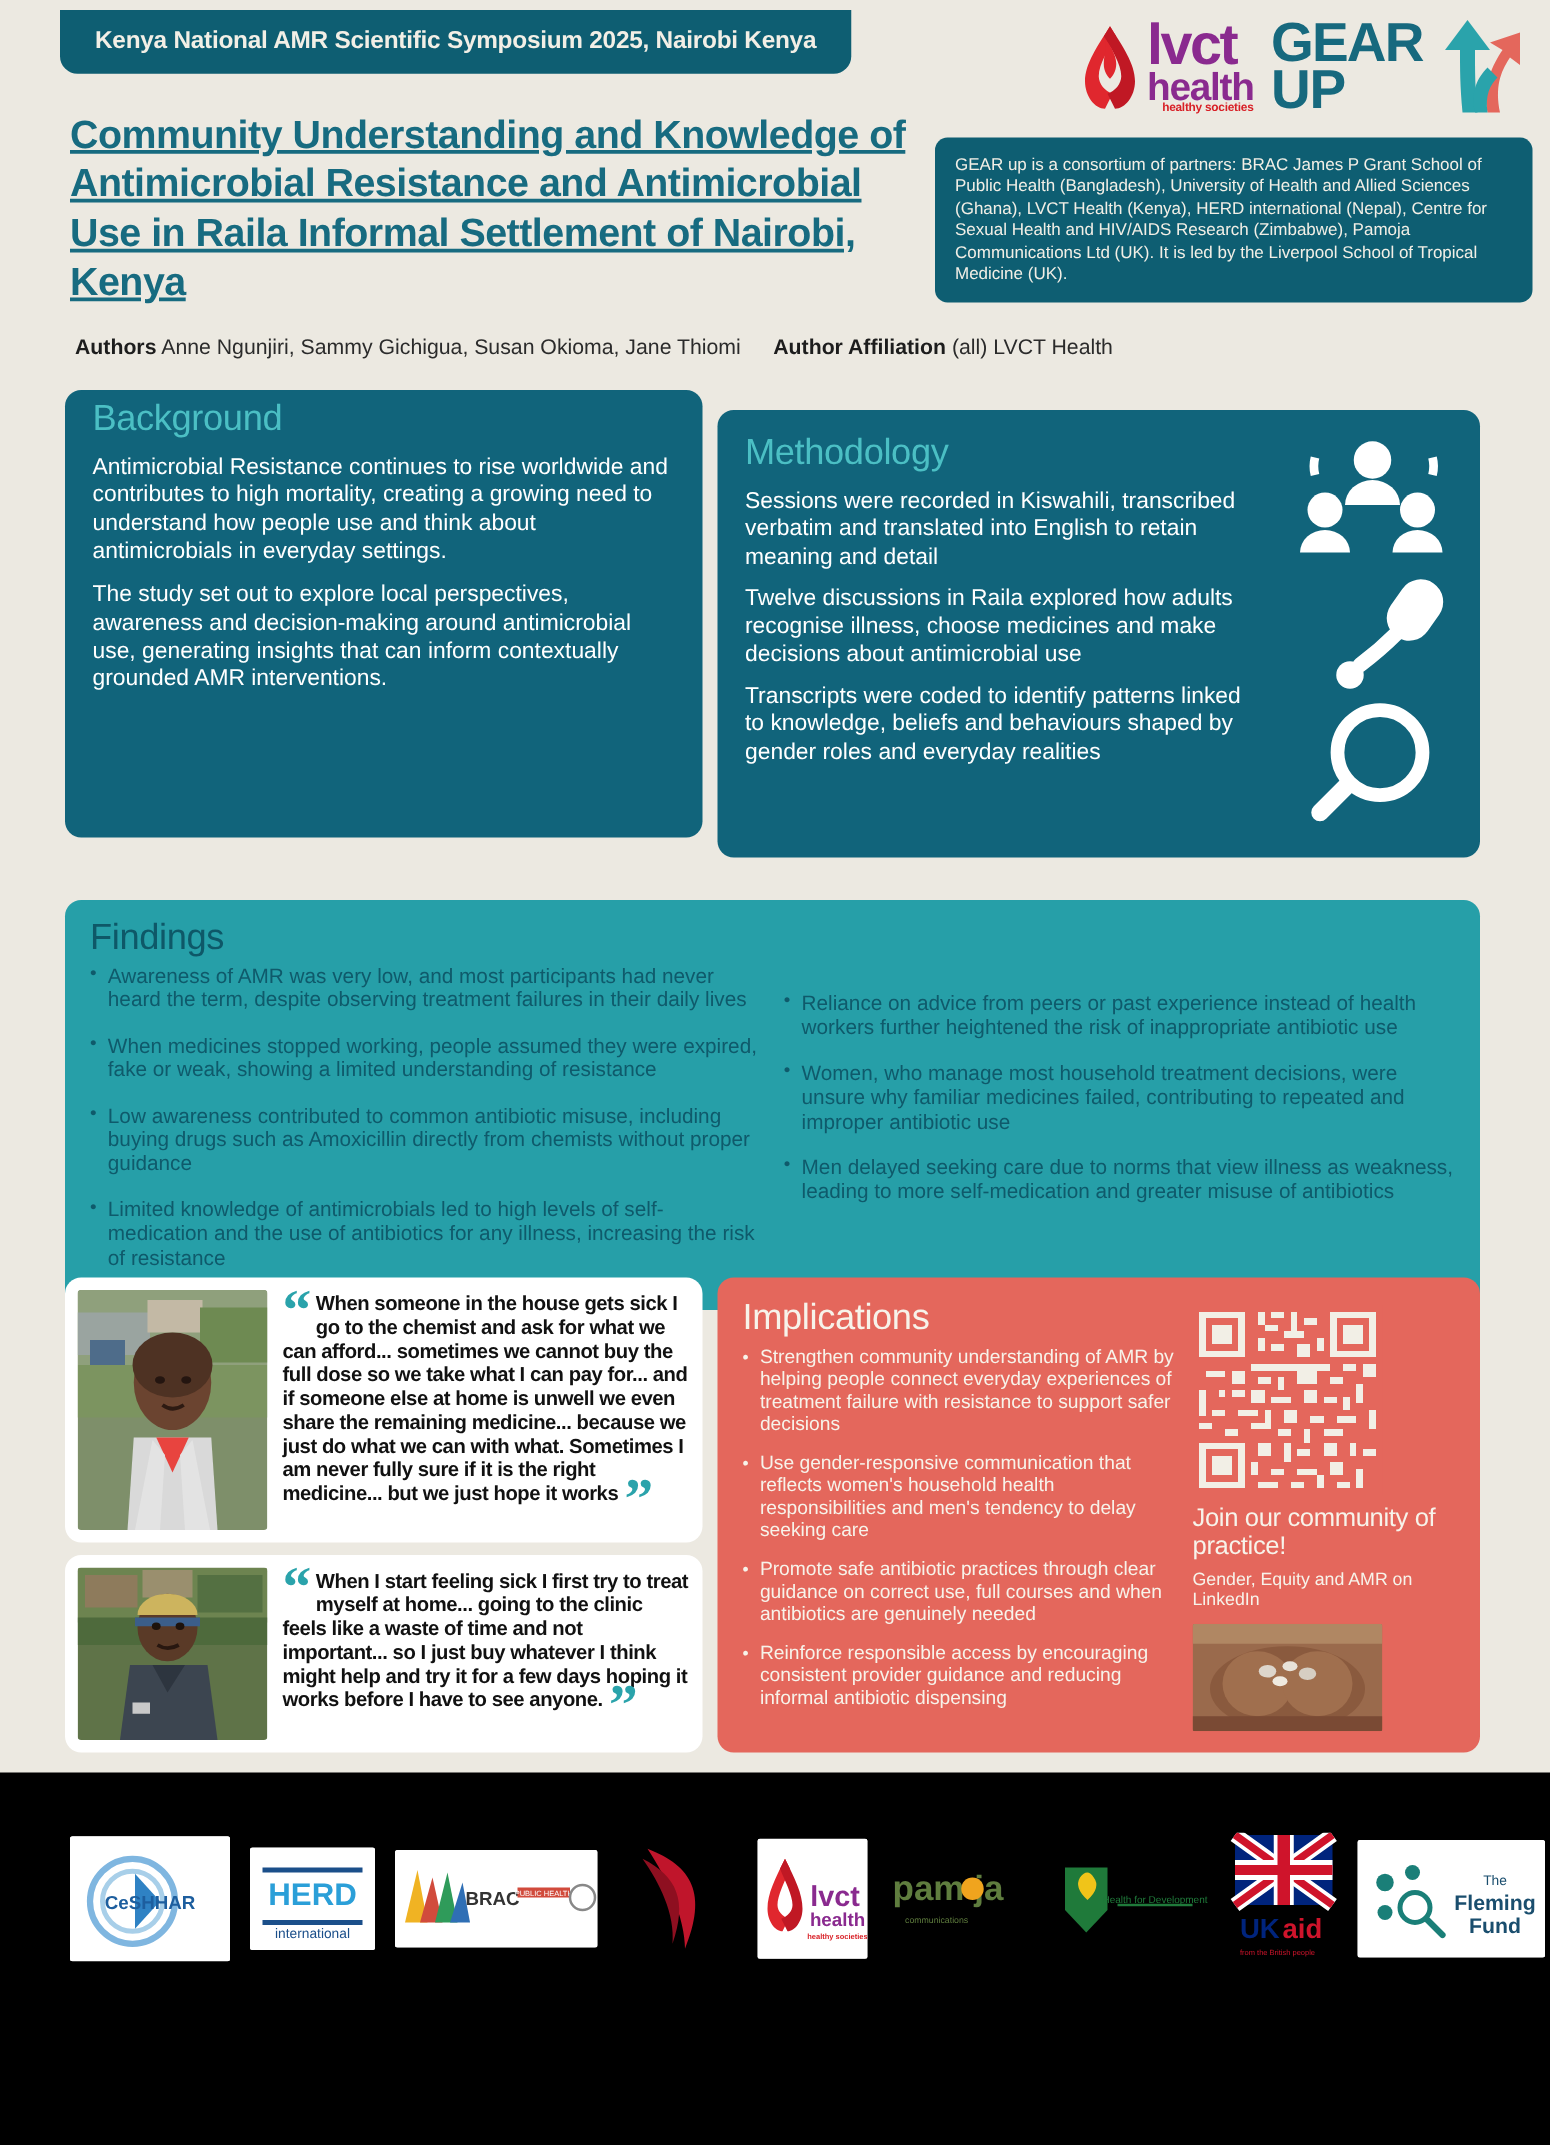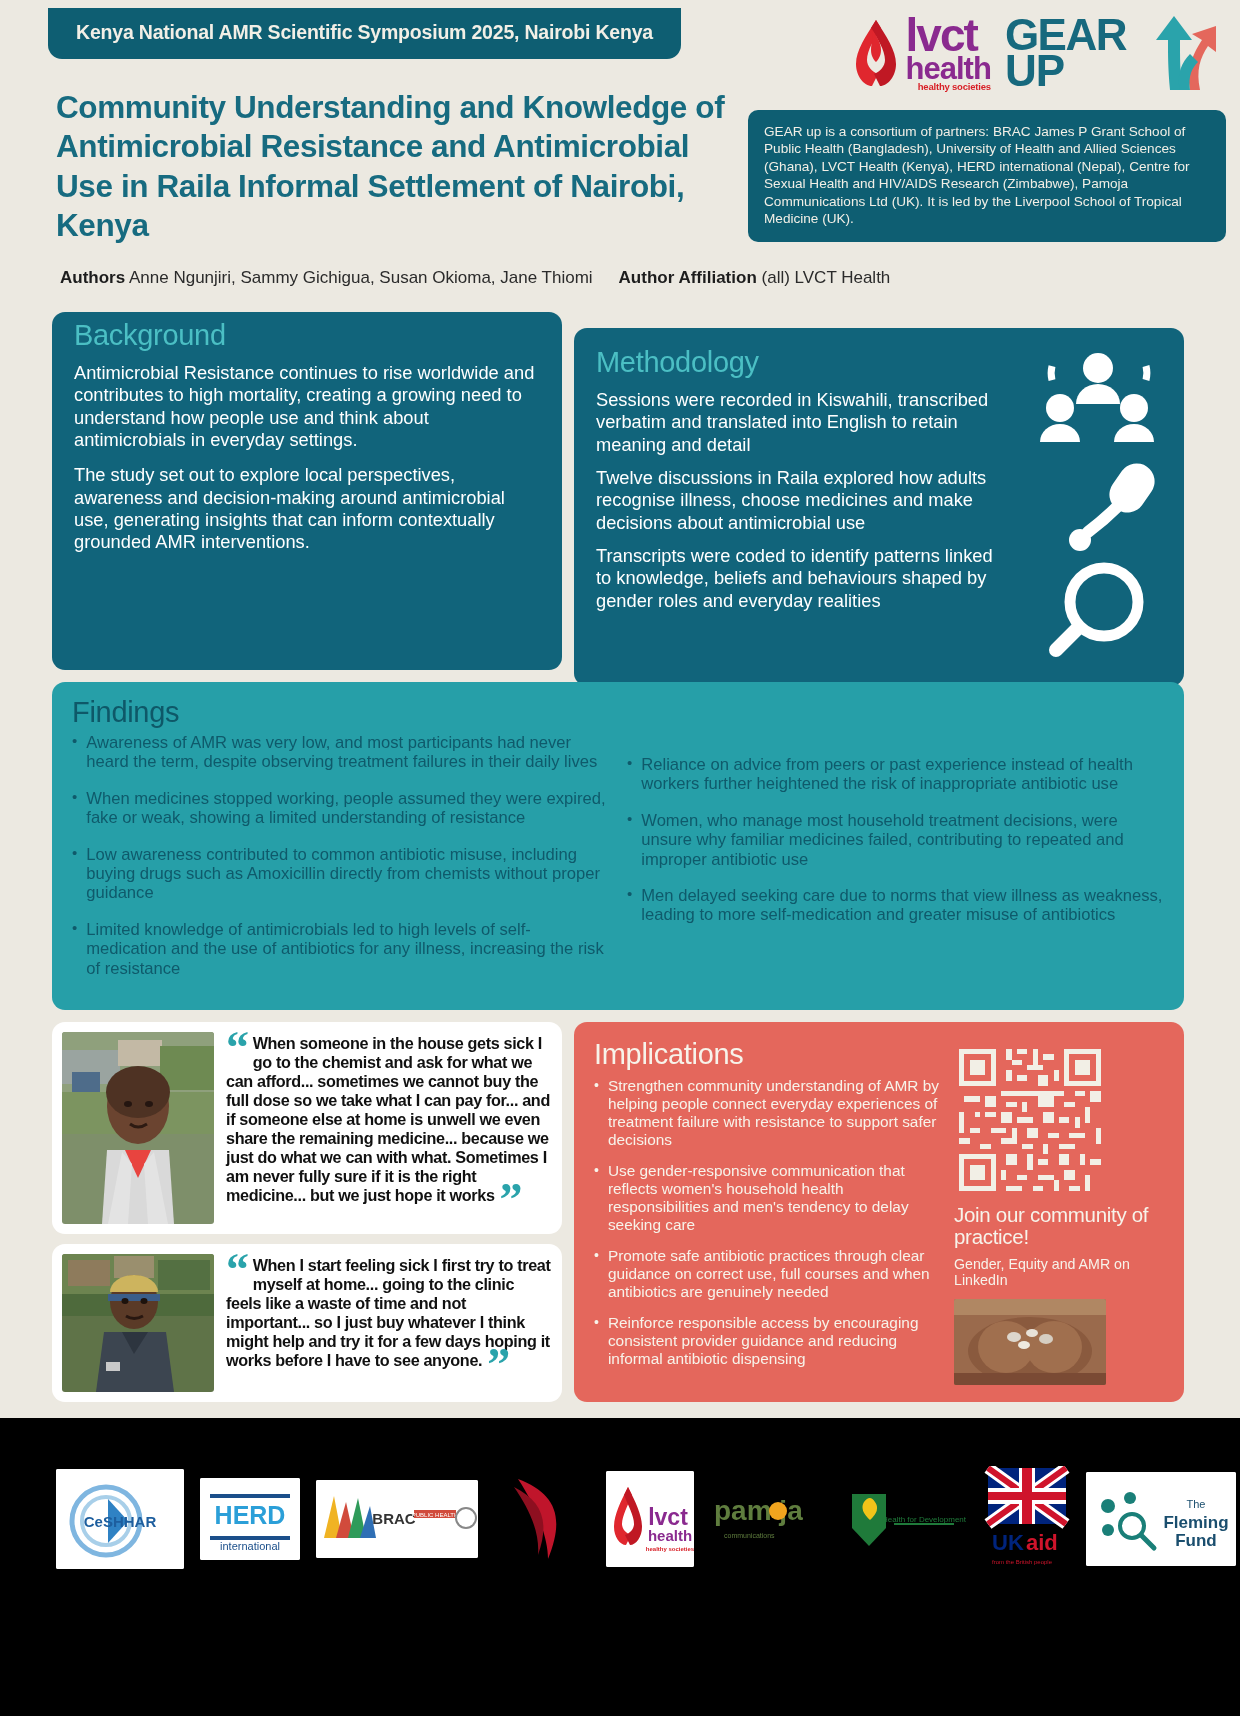--- a/index.html
+++ b/index.html
@@ -23,29 +23,29 @@
   .logos-top {
     position: absolute; right: 18px; top: 10px;
     display: flex; align-items: center; gap: 14px;
   }
   .lvct-logo { display: flex; align-items: center; gap: 2px; }
   .ribbon { width: 56px; height: 74px; position: relative; }
   .lvct-words { display: flex; flex-direction: column; line-height: 0.88; }
   .lvct-main { font-size: 46px; font-weight: bold; color: #8a2a8f; letter-spacing: -2px; }
   .lvct-health { font-size: 31px; font-weight: bold; color: #8a2a8f; letter-spacing: -1px; text-align: right; }
   .lvct-tag { font-size: 9.5px; font-weight: bold; color: #d81f26; text-align: right; letter-spacing: -0.2px;}
-  .gear-logo { display: flex; align-items: center; gap: 16px; }
+  .gear-logo { display: flex; align-items: center; gap: 4px; }
   .gear-words { display: flex; flex-direction: column; line-height: 0.82; }
   .gear-1 { font-size: 44px; font-weight: bold; color: #17697e; letter-spacing: -1.5px; }
   .gear-2 { font-size: 44px; font-weight: bold; color: #17697e; letter-spacing: -1px; text-align: left; }
 
   .main-title {
     position: absolute; left: 56px; top: 88px; width: 690px;
     font-size: 31.5px; font-weight: bold; color: #176b80;
-    line-height: 1.25; letter-spacing: -0.4px;
+    line-height: 1.25; letter-spacing: -0.4px; text-decoration: underline;
   }
   .consortium-box {
     position: absolute; left: 748px; top: 110px; width: 478px;
     background: #0e5e72; color: #f2efe6;
     border-radius: 10px; padding: 13px 16px 15px 16px;
     font-size: 13.6px; line-height: 1.28;
   }
   .authors-line {
     position: absolute; left: 60px; top: 268px; width: 1170px;
     font-size: 17px; color: #2b2b2b;
@@ -67,21 +67,21 @@
   }
   .section-h { font-size: 29px; color: #4bbfc4; margin-bottom: 10px; letter-spacing: -0.3px; }
   .body-txt { color: #ffffff; font-size: 18.3px; line-height: 1.22; margin-bottom: 13px; }
   .body-txt:last-child { margin-bottom: 0; }
   #methodology-card .body-txt { margin-bottom: 11px; }
   .meth-body { width: 400px; }
 
   .meth-icons { position: absolute; right: 14px; top: 22px; width: 140px; height: 310px; }
 
   #findings-card {
-    left: 52px; top: 682px; width: 1132px; height: 328px;
+    left: 52px; top: 720px; width: 1132px; height: 328px;
     background: #269fa8; padding: 14px 20px 14px 20px;
   }
   #findings-card .section-h { color: #0e5868; font-size: 29px; margin-bottom: 4px; }
   .findings-cols { display: flex; gap: 18px; }
   .findings-col { width: 546px; }
   .f-li {
     display: flex; gap: 9px; color: #0f5a6b;
     font-size: 16.6px; line-height: 1.17; margin-bottom: 17px;
   }
   .f-li .dot { flex: 0 0 auto; line-height: 1.1; font-size: 15px; }

